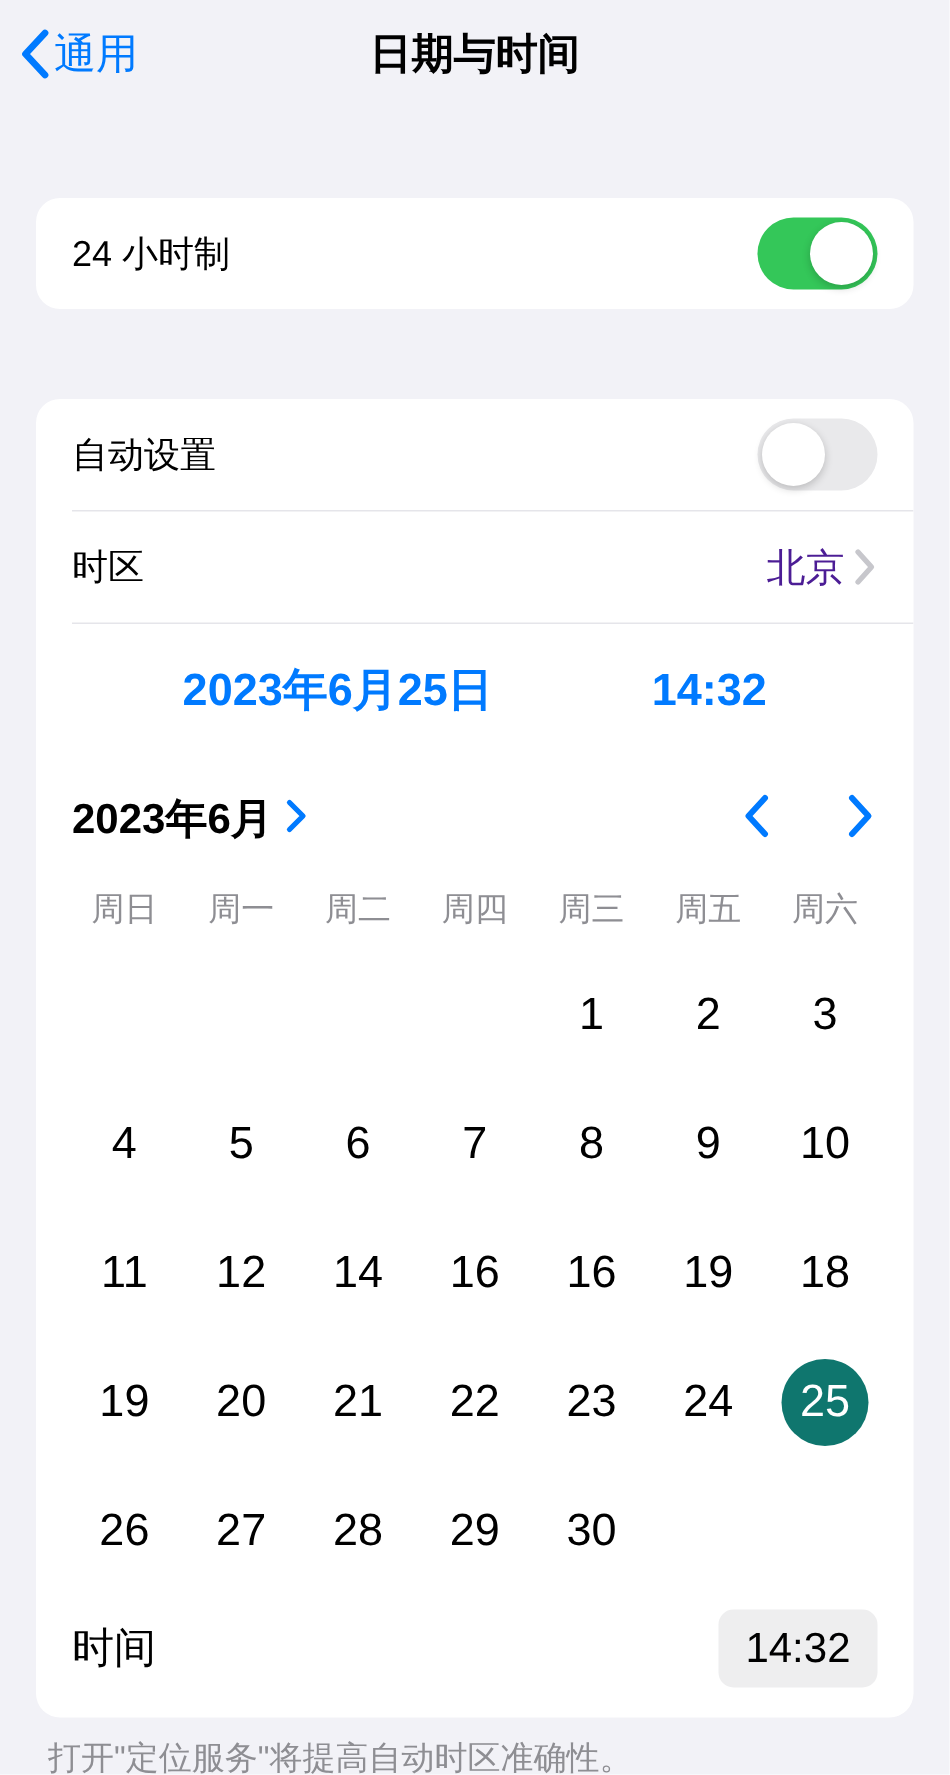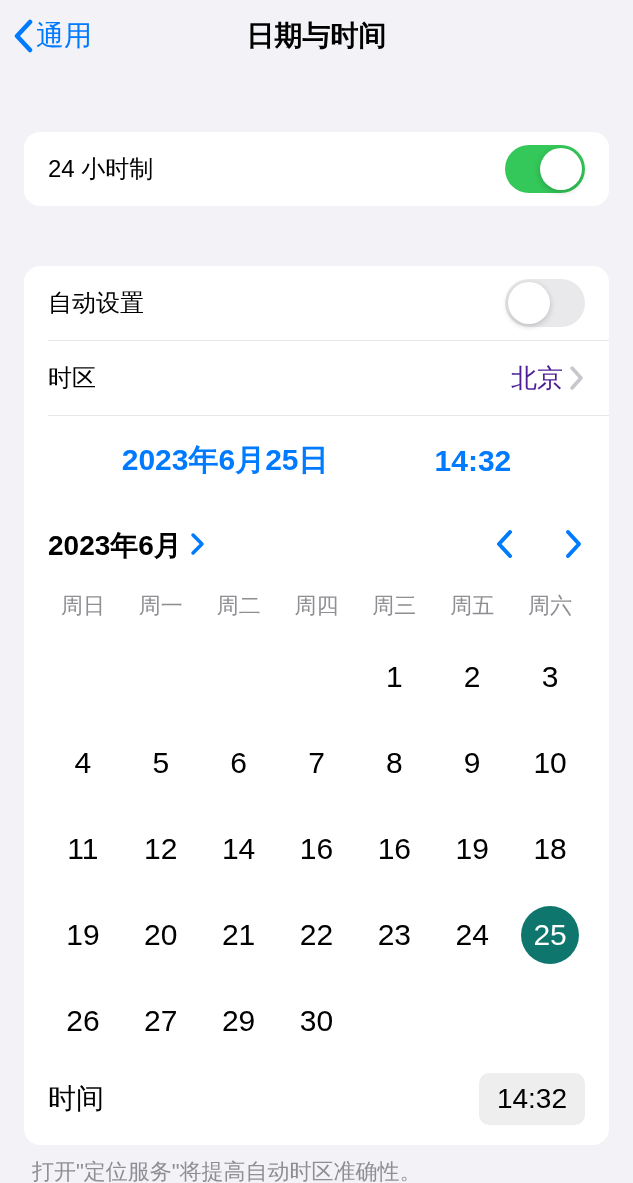--- a/index.html
+++ b/index.html
@@ -377,20 +377,23 @@
       <div class="day-cell selected">
         <span class="day-num">25</span>
       </div>
       <div class="day-cell">
         <span class="day-num">26</span>
       </div>
       <div class="day-cell">
         <span class="day-num">27</span>
       </div>
       <div class="day-cell">
+        <span class="day-num">28</span>
+      </div>
+      <div class="day-cell">
         <span class="day-num">29</span>
       </div>
       <div class="day-cell">
         <span class="day-num">30</span>
       </div>
     </div>
   <div class="time-row">
     <span class="time-label">时间</span>
     <div class="time-pill">14:32</div>
   </div>

